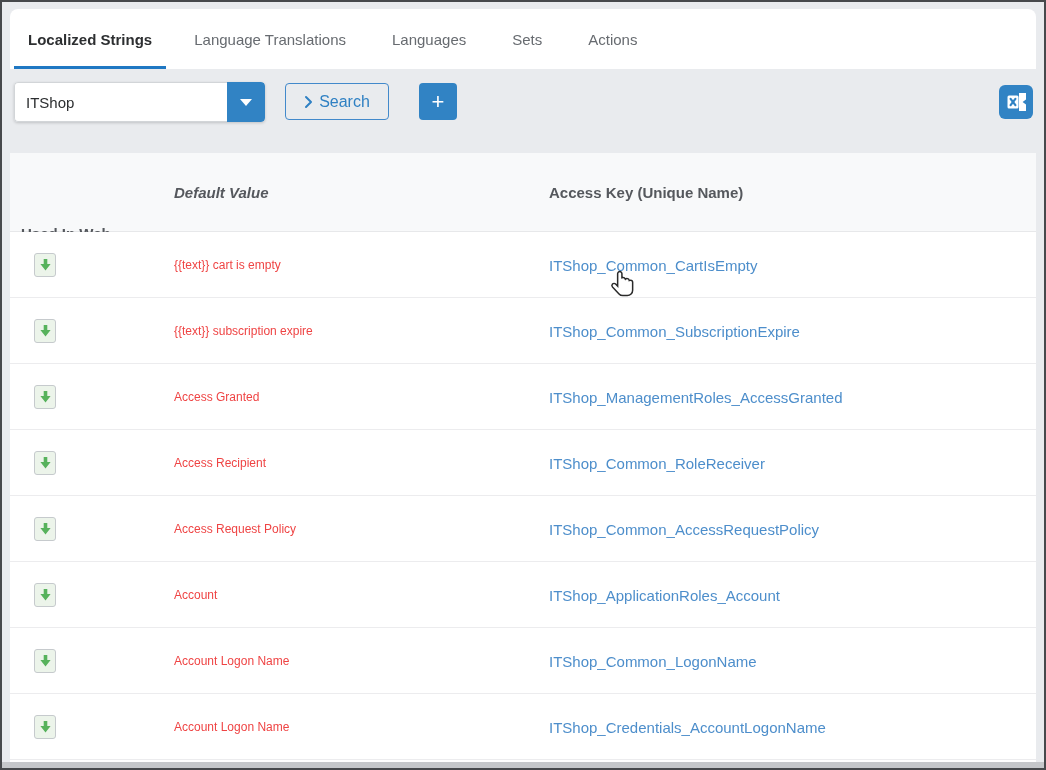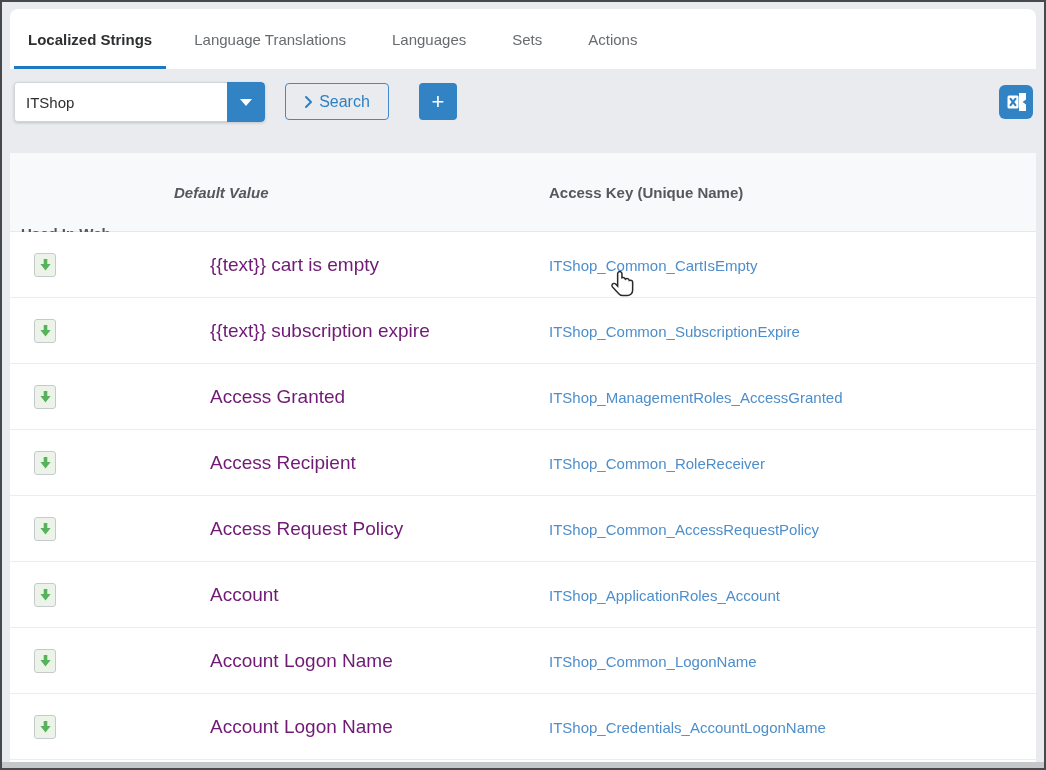--- a/index.html
+++ b/index.html
@@ -84,21 +84,21 @@
   .th.c1 { left:11px;margin-top:41px; } .th.c2 { left:164px;font-style:italic; } .th.c3 { left:539px; }
   .trow { position:relative; height:66px; border-bottom:1px solid #ececee; background:#ffffff; }
   .cell-icon {
     position:absolute; left:24px; top:50%; transform:translateY(-50%);
     width:22px; height:24px; border:1px solid #c6cacd; border-radius:3px;
     background:#ecf4ea; display:flex; align-items:center; justify-content:center;
     cursor:pointer; padding:0;
   }
   .cell-dv {
     position:absolute; left:164px; top:50%; transform:translateY(-50%);
-    font-size:19px; color:#701a75; white-space:nowrap;margin-left:36px;
+    font-size:12px; color:#ef4444; white-space:nowrap;
   }
   .cell-key {
     position:absolute; left:539px; top:50%; transform:translateY(-50%);
     font-size:15px; color:#4d8ecb; text-decoration:none; white-space:nowrap;
     cursor:pointer;
   }
 
   
   .hscrollbar {
     position:absolute; left:2px; right:2px; bottom:2px; height:6px;

